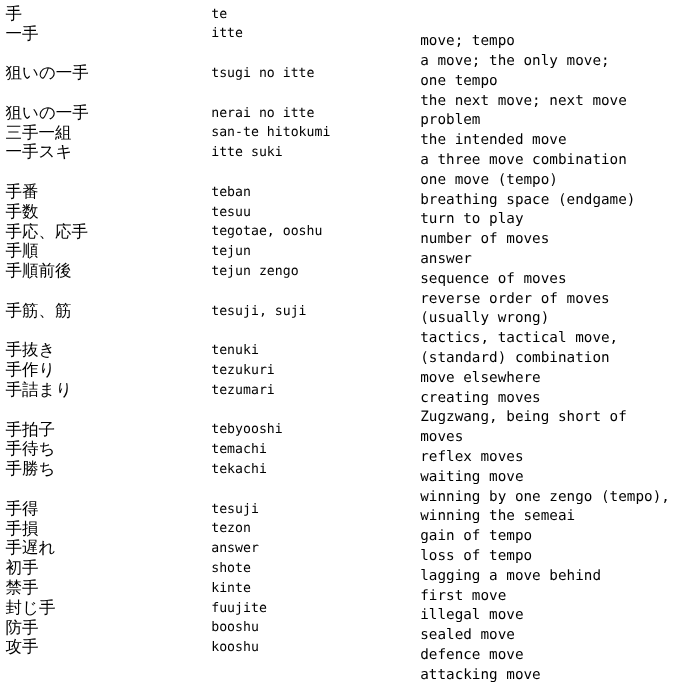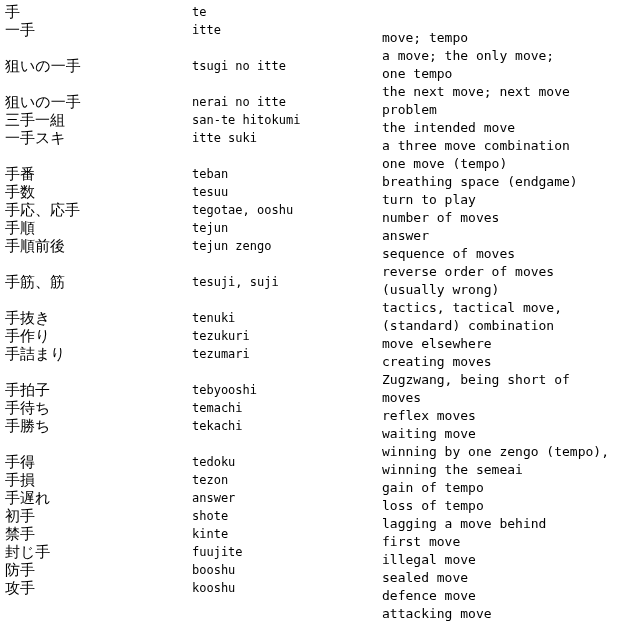--- a/index.html
+++ b/index.html
@@ -78,21 +78,21 @@
     <div class="row"><span class="cell c-jp">手筋、筋</span><span class="cell c-ro">tesuji, suji</span><span class="cell c-en">tactics, tactical move,</span></div>
     <div class="row"><span class="cell c-jp blank"></span><span class="cell c-ro blank"></span><span class="cell c-en">(standard) combination</span></div>
     <div class="row"><span class="cell c-jp">手抜き</span><span class="cell c-ro">tenuki</span><span class="cell c-en">move elsewhere</span></div>
     <div class="row"><span class="cell c-jp">手作り</span><span class="cell c-ro">tezukuri</span><span class="cell c-en">creating moves</span></div>
     <div class="row"><span class="cell c-jp">手詰まり</span><span class="cell c-ro">tezumari</span><span class="cell c-en">Zugzwang, being short of</span></div>
     <div class="row"><span class="cell c-jp blank"></span><span class="cell c-ro blank"></span><span class="cell c-en">moves</span></div>
     <div class="row"><span class="cell c-jp">手拍子</span><span class="cell c-ro">tebyooshi</span><span class="cell c-en">reflex moves</span></div>
     <div class="row"><span class="cell c-jp">手待ち</span><span class="cell c-ro">temachi</span><span class="cell c-en">waiting move</span></div>
     <div class="row"><span class="cell c-jp">手勝ち</span><span class="cell c-ro">tekachi</span><span class="cell c-en">winning by one zengo (tempo),</span></div>
     <div class="row"><span class="cell c-jp blank"></span><span class="cell c-ro blank"></span><span class="cell c-en">winning the semeai</span></div>
-    <div class="row"><span class="cell c-jp">手得</span><span class="cell c-ro">tedoku</span><span class="cell c-en">gain of tempo</span></div>
+    <div class="row"><span class="cell c-jp">手得</span><span class="cell c-ro">tesuji</span><span class="cell c-en">gain of tempo</span></div>
     <div class="row"><span class="cell c-jp">手損</span><span class="cell c-ro">tezon</span><span class="cell c-en">loss of tempo</span></div>
     <div class="row"><span class="cell c-jp">手遅れ</span><span class="cell c-ro">answer</span><span class="cell c-en">lagging a move behind</span></div>
     <div class="row"><span class="cell c-jp">初手</span><span class="cell c-ro">shote</span><span class="cell c-en">first move</span></div>
     <div class="row"><span class="cell c-jp">禁手</span><span class="cell c-ro">kinte</span><span class="cell c-en">illegal move</span></div>
     <div class="row"><span class="cell c-jp">封じ手</span><span class="cell c-ro">fuujite</span><span class="cell c-en">sealed move</span></div>
     <div class="row"><span class="cell c-jp">防手</span><span class="cell c-ro">booshu</span><span class="cell c-en">defence move</span></div>
     <div class="row"><span class="cell c-jp">攻手</span><span class="cell c-ro">kooshu</span><span class="cell c-en">attacking move</span></div>
   </div>
 
 </body></html>

